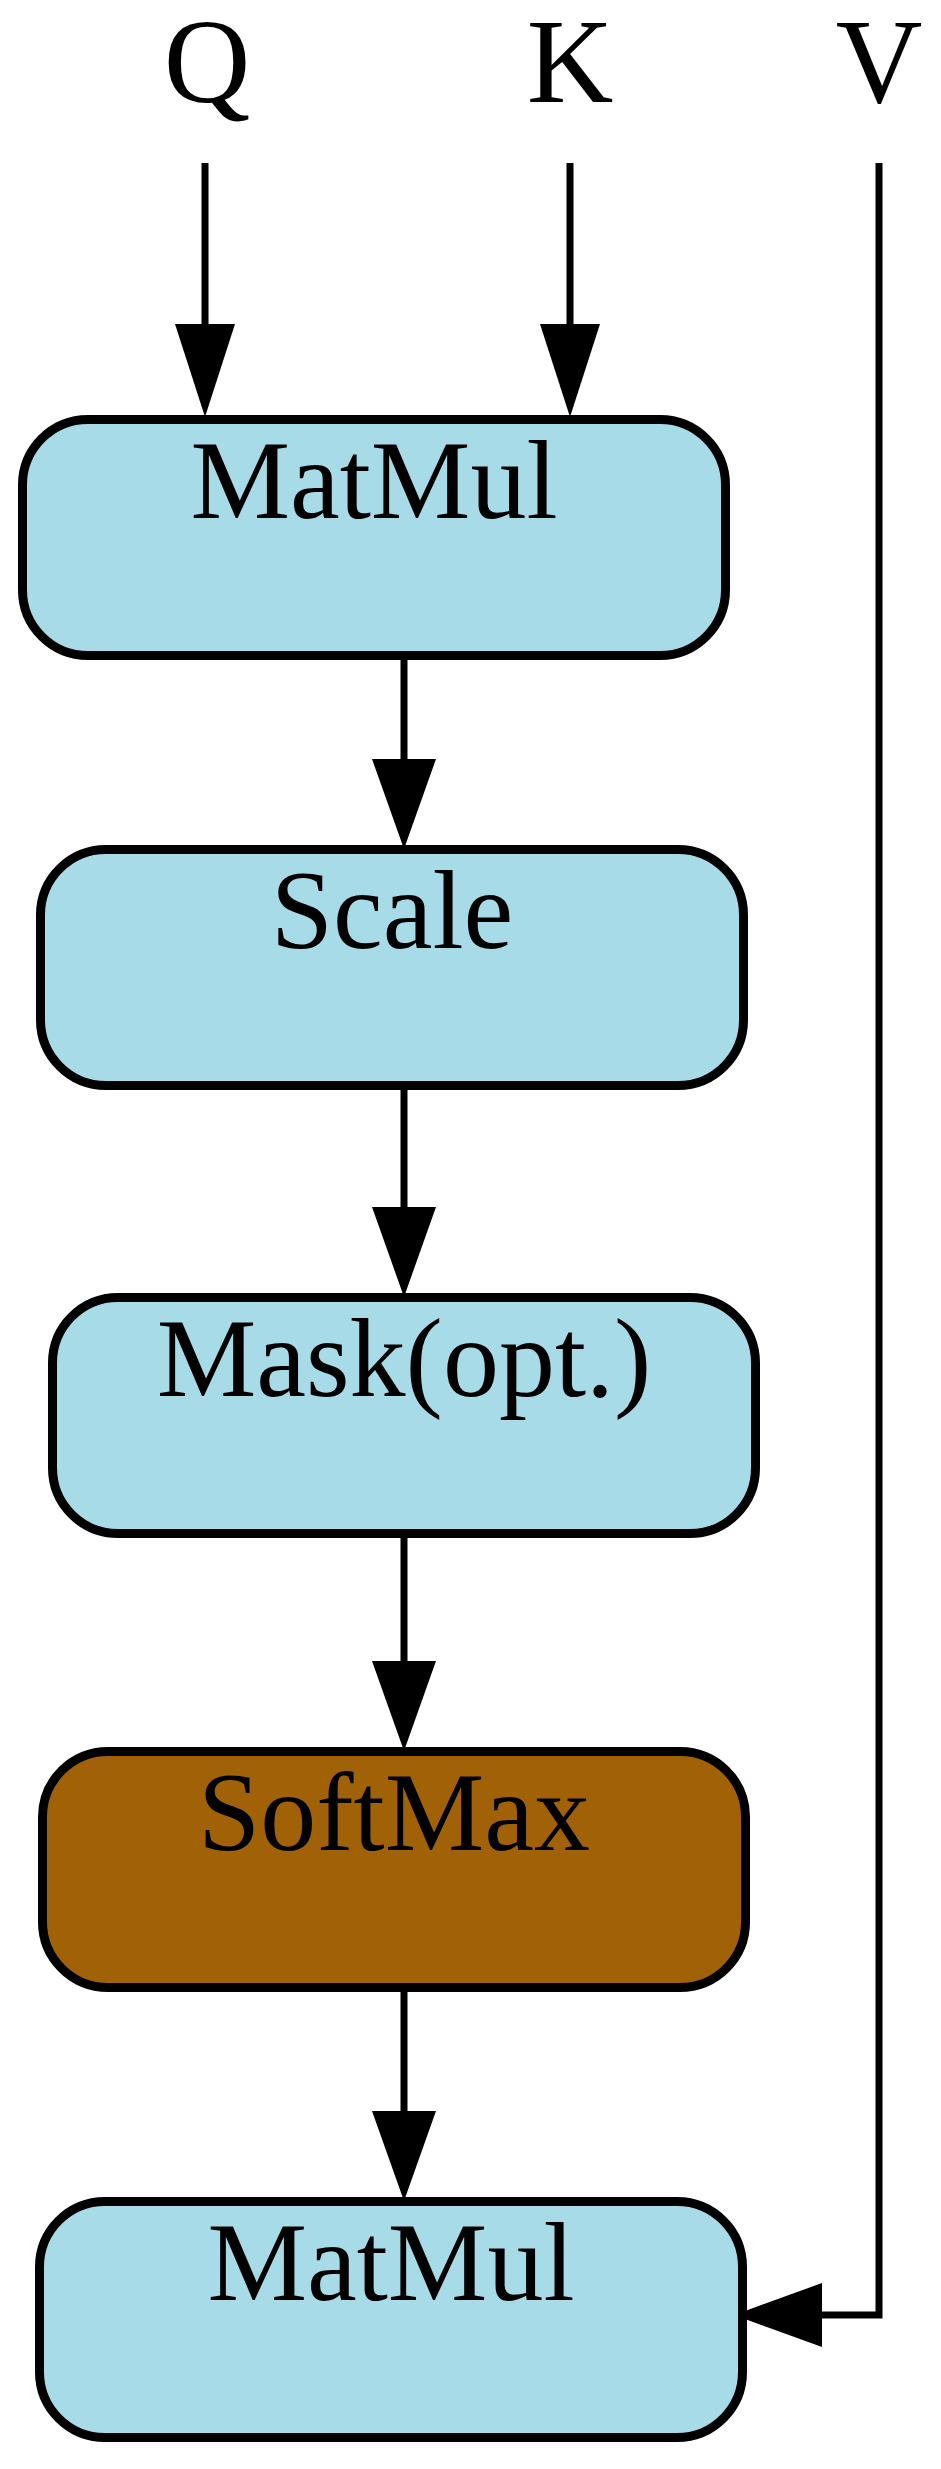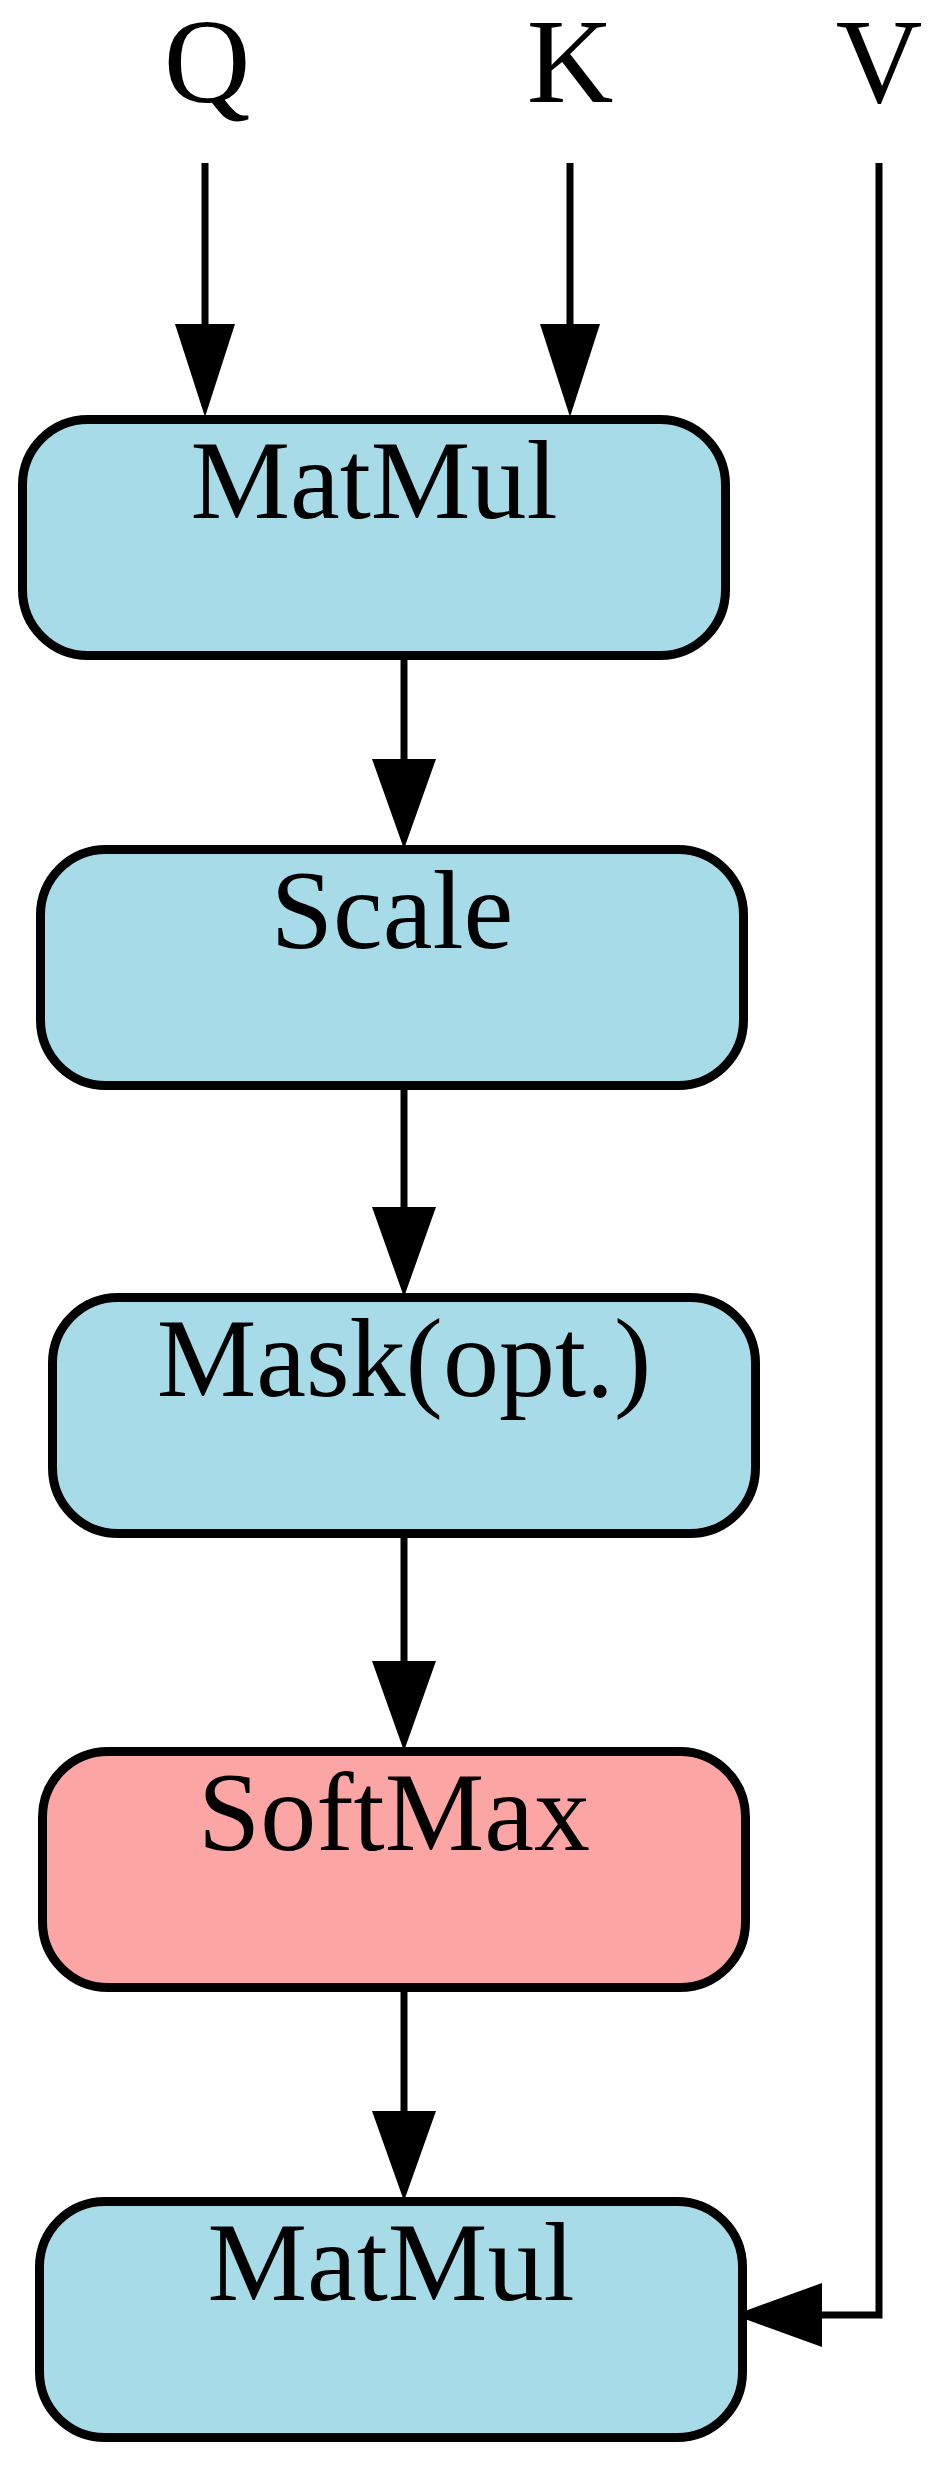--- a/index.html
+++ b/index.html
@@ -106,20 +106,20 @@
 
   <div class="node node-1" style="background: rgb(167, 219, 231); border-color: rgb(0, 0, 0);">
     <span>MatMul</span>
   </div>
   <div class="node node-2" style="background: rgb(167, 219, 231); border-color: rgb(0, 0, 0);">
     <span>Scale</span>
   </div>
   <div class="node node-3" style="background: rgb(167, 219, 231); border-color: rgb(0, 0, 0);">
     <span>Mask(opt.)</span>
   </div>
-  <div class="node node-4" style="background: #fca5a5; border-color: rgb(0, 0, 0);">
+  <div class="node node-4" style="background: #a16207; border-color: rgb(0, 0, 0);">
     <span>SoftMax</span>
   </div>
   <div class="node node-5" style="background: rgb(167, 219, 231); border-color: rgb(0, 0, 0);">
     <span>MatMul</span>
   </div>
 
 </div>
 
 </body></html>

